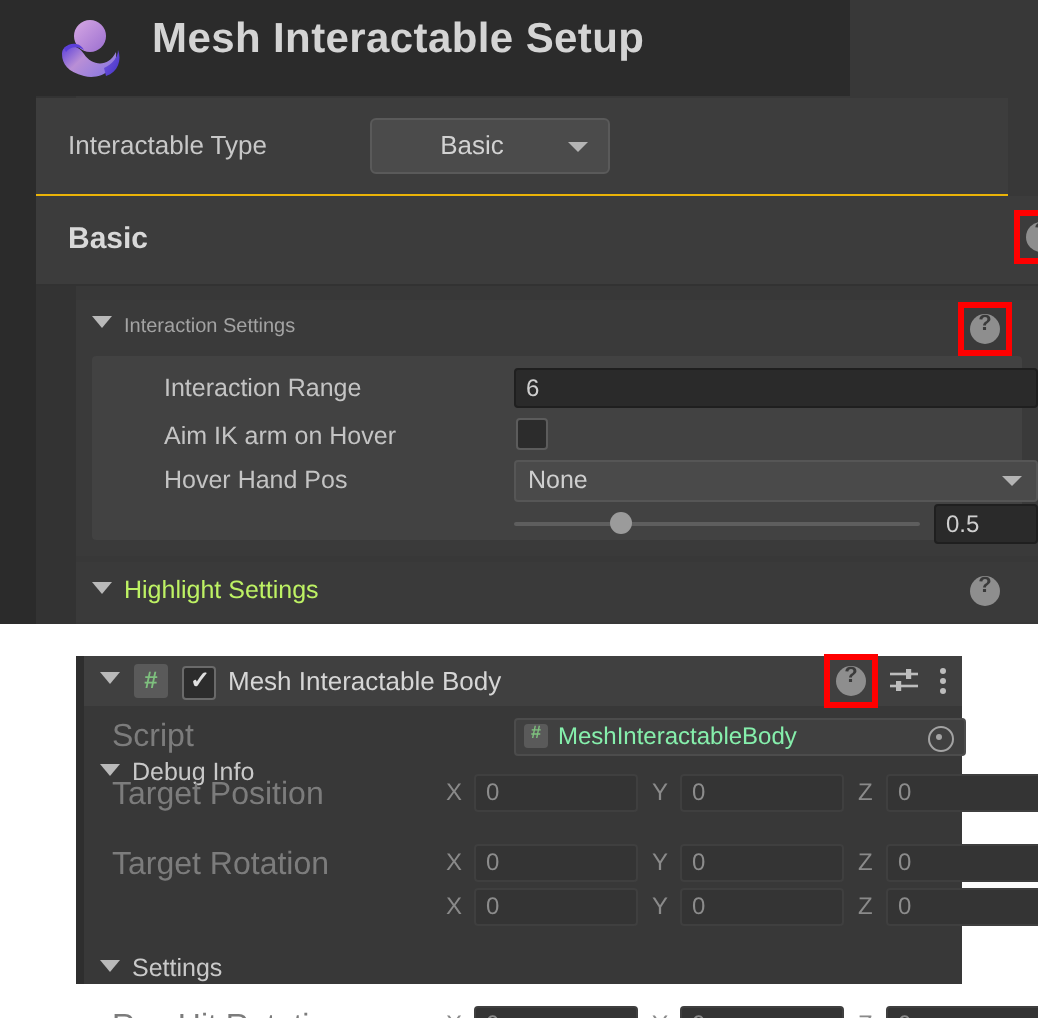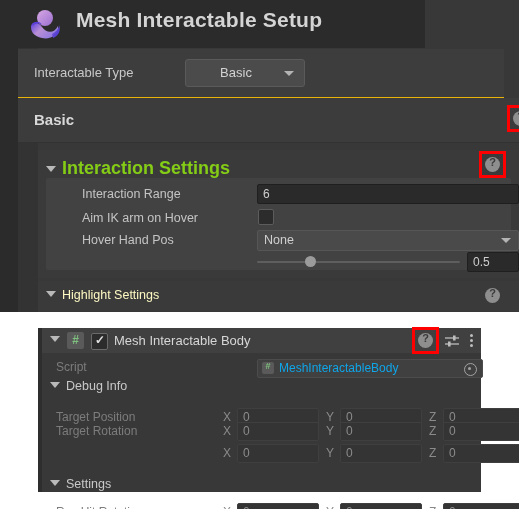--- a/index.html
+++ b/index.html
@@ -47,21 +47,21 @@
   .sec-basic {
     position:absolute; left:18px; top:98px; width:501px; height:44px;
     background:#3c3c3c; border-bottom:1px solid #323232;
   }
   .sec-basic .h { position:absolute; left:16px; top:13px; font-size:15px; font-weight:bold; color:#d8d8d8; }
 
   .box-inter {
     position:absolute; left:38px; top:150px; width:481px; height:128px;
     background:#3a3a3a;
   }
-  .fold-inter { position:absolute; left:8px; top:8px; font-size:18px; color:#84cc16;font-weight:bold; }
+  .fold-inter { position:absolute; left:8px; top:8px; font-size:10px; color:#a3a3a3; }
   .tri {
     display:inline-block; width:0; height:0; vertical-align:2px; margin-right:6px;
     border-left:5px solid transparent; border-right:5px solid transparent;
     border-top:6px solid #b9b9b9;
   }
   .inner-inter {
     position:absolute; left:8px; top:28px; width:465px; height:92px;
     background:#424242; border-radius:2px;
   }
   .frow { position:absolute; left:16px; width:465px; height:22px; }
@@ -88,21 +88,21 @@
   .slider-track { position:absolute; height:2px; background:#5e5e5e; border-radius:1px; }
   .slider-knob {
     position:absolute; width:11px; height:11px; border-radius:50%;
     background:#9b9b9b;
   }
 
   .sec-highlight {
     position:absolute; left:38px; top:281px; width:481px; height:30px;
     background:#3a3a3a;
   }
-  .sec-highlight .f { position:absolute; left:8px; top:7px; font-size:12.5px; color:#fef9c3; }
+  .sec-highlight .f { position:absolute; left:8px; top:7px; font-size:12.5px; color:#bef264; }
 
   .help {
     position:absolute; width:15px; height:15px; border-radius:50%;
     background:#8e8e8e;
   }
   .help::after {
     content:"?"; position:absolute; left:0; top:-1px; width:15px;
     text-align:center; font-size:11px; font-weight:bold; color:#3a3a3a;
     font-family:"Liberation Sans", sans-serif;
   }
@@ -126,34 +126,34 @@
   .chk-on .mark {
     position:absolute; left:3px; top:-1px; font-size:12px; color:#e0e0e0; font-weight:bold;
   }
   .comp-title { position:absolute; left:72px; top:5px; font-size:13px; color:#d6d6d6; }
 
   .preset-icon { position:absolute; left:403px; top:6px; width:14px; height:13px; }
   .kebab { position:absolute; left:428px; top:6px; width:4px; height:13px; }
   .kebab i { display:block; width:3px; height:3px; border-radius:50%; background:#bdbdbd; margin-bottom:2px; }
 
   .p2row { position:absolute; left:4px; width:439px; height:20px; }
-  .p2label { position:absolute; left:14px; top:2px; font-size:12px; color:#9a9a9a; }
+  .p2label { position:absolute; left:14px; top:2px; font-size:16px; color:#9a9a9a; }
   .p2label.dim { color:#7c7c7c; }
 
   .objfield {
     position:absolute; left:215px; top:1px; width:224px; height:17px;
     background:#404040; border:1px solid #4c4c4c; border-radius:2px;
   }
   .objfield .mini {
     position:absolute; left:4px; top:2px; width:12px; height:12px;
     background:#5a5a5a; border-radius:2px;
   }
   .objfield .mini span { position:absolute; left:0; top:-1px; width:12px; text-align:center;
     font-size:9px; font-weight:bold; color:#7ec07e; }
-  .objfield .t { position:absolute; left:21px; top:1px; font-size:12px; color:#0ea5e9; }
+  .objfield .t { position:absolute; left:21px; top:1px; font-size:12px; color:#86efac; }
   .picker {
     position:absolute; right:5px; top:3px; width:11px; height:11px;
     border:1px solid #a3a3a3; border-radius:50%;
   }
   .picker::after {
     content:""; position:absolute; left:3px; top:3px; width:3px; height:3px;
     background:#a3a3a3; border-radius:50%;
   }
 
   .axis { position:absolute; top:2px; font-size:12px; color:#8a8a8a; }
@@ -306,21 +306,21 @@
         <div class="picker"></div>
       </div>
     </div>
 
     <div class="p2row" style="top:51px;">
       <div class="p2fold">
         <span class="tri"></span><span>Debug Info</span>
       </div>
     </div>
 
-    <div class="p2row" style="top:80px;text-align:center;">
+    <div class="p2row" style="top:59px;text-align:center;">
       <div class="p2label dim">Target Position</div>
       <div class="axis" style="left:181px;">X</div>
       <div class="vecfld" style="left:195px;">
           <div class="t">0</div>
         </div>
       <div class="axis" style="left:284px;">Y</div>
       <div class="vecfld" style="left:298px;">
           <div class="t">0</div>
         </div>
       <div class="axis" style="left:387px;">Z</div>

